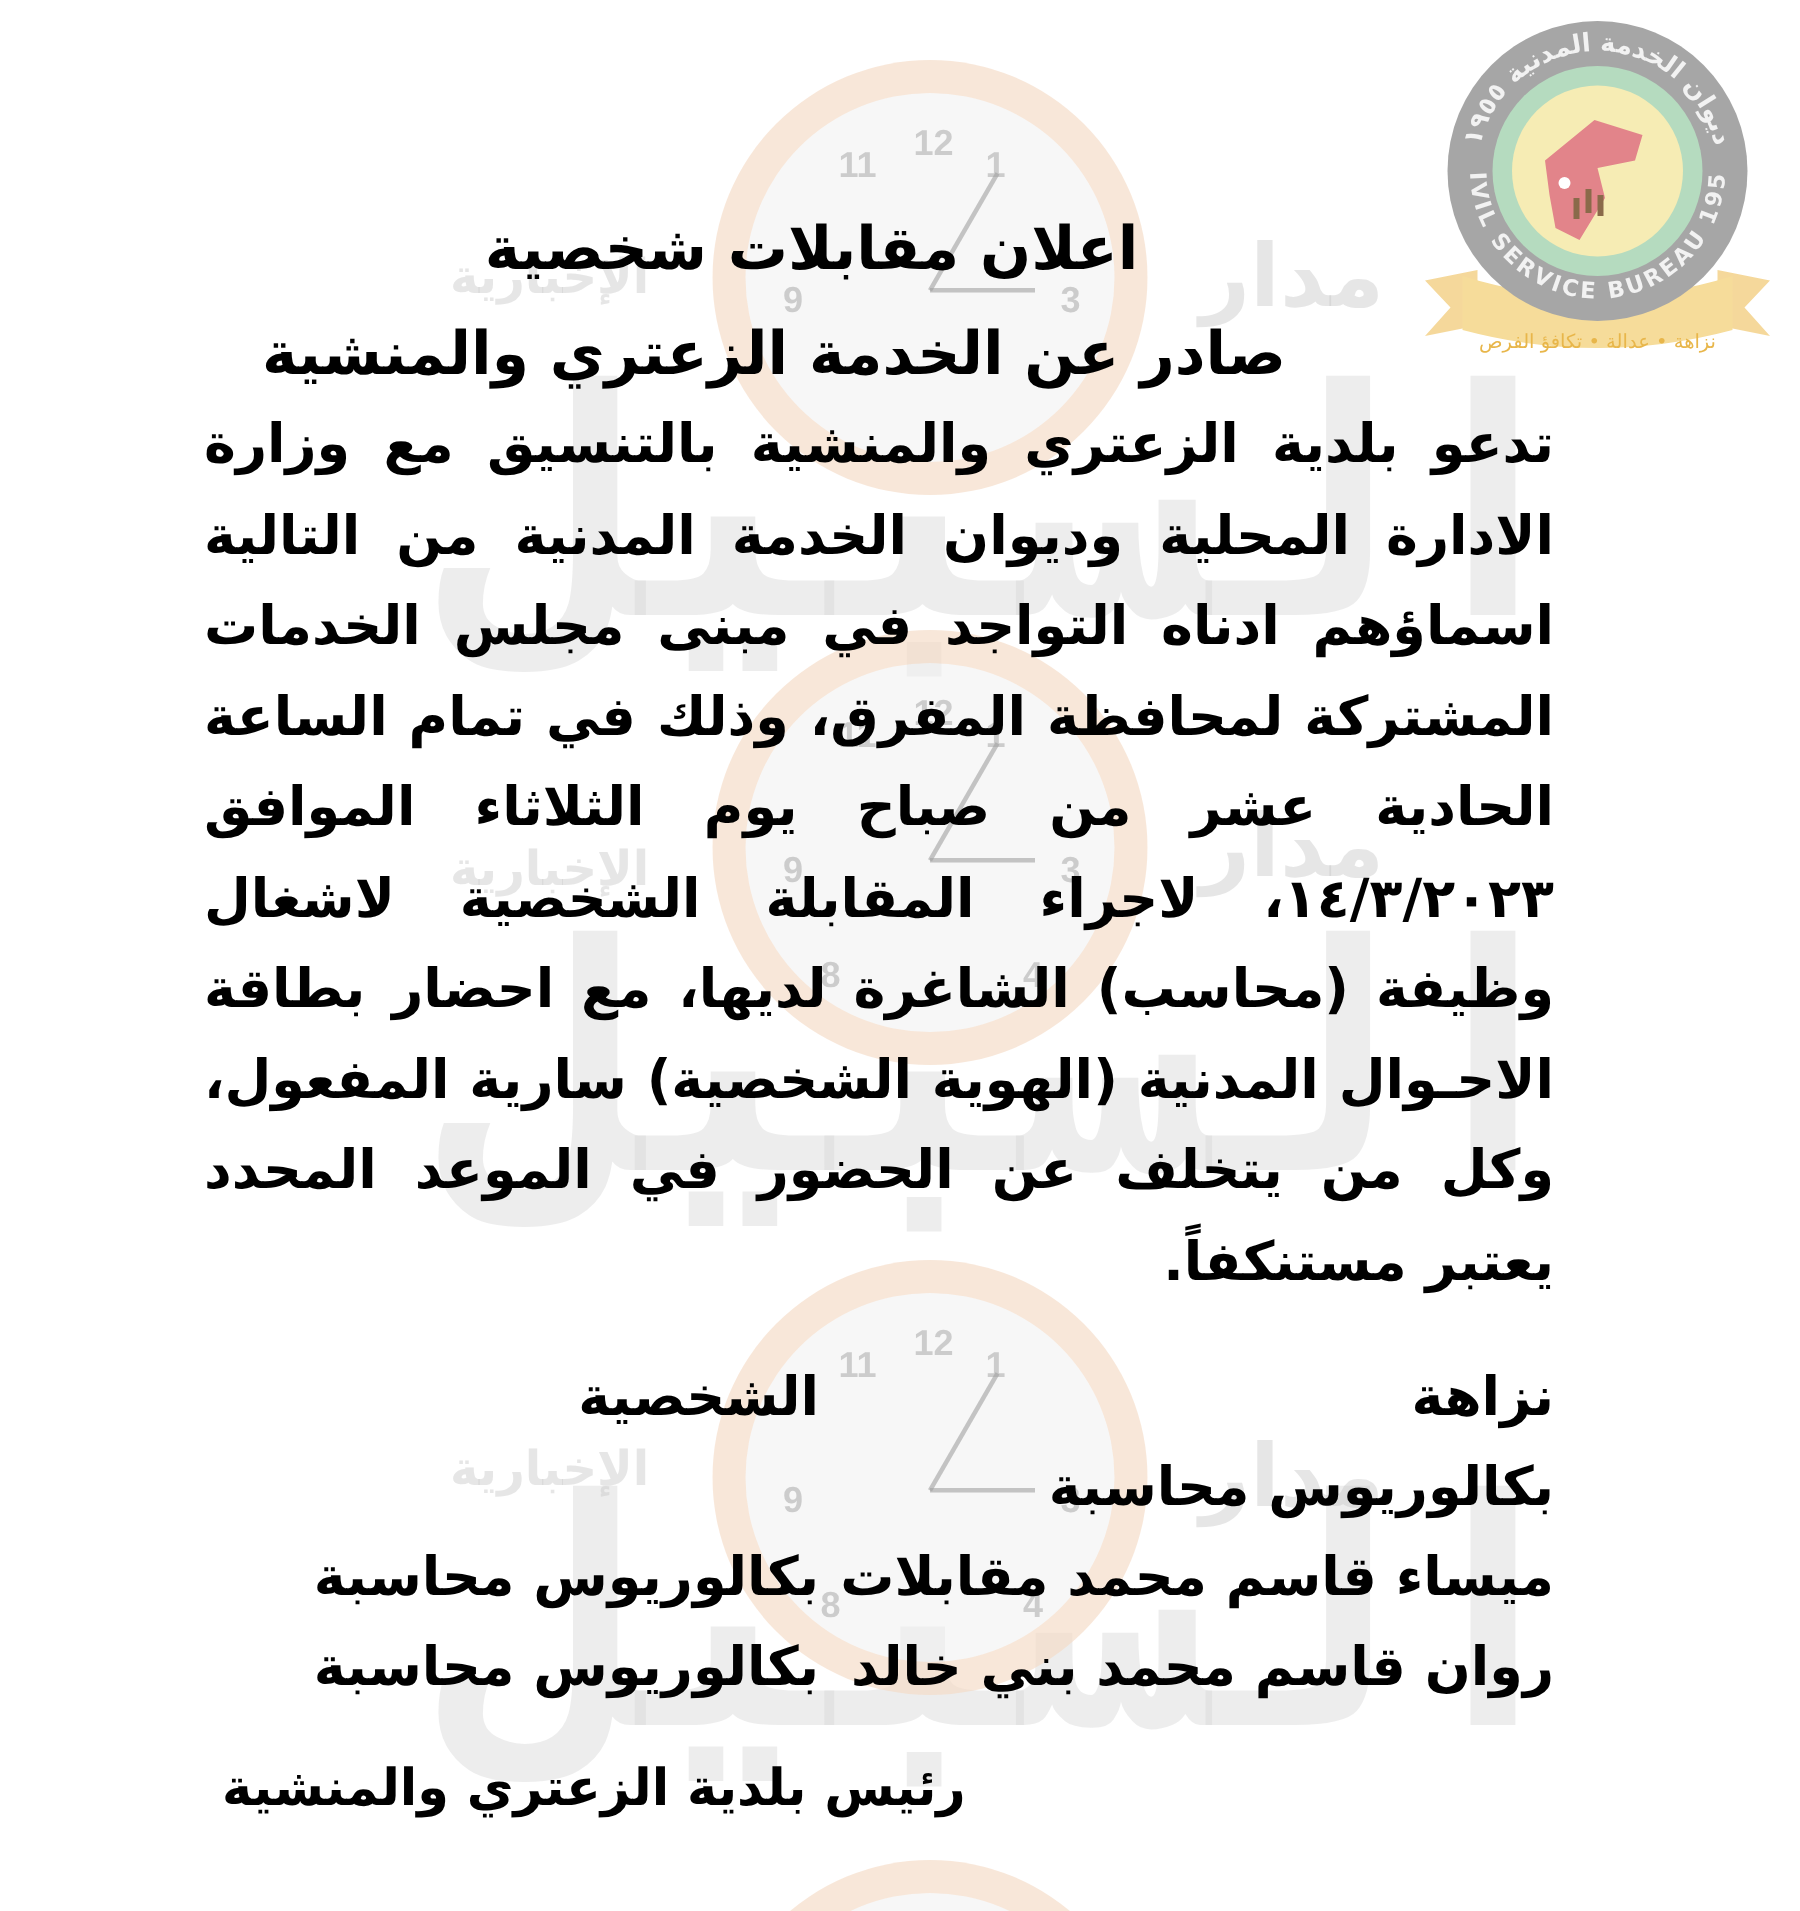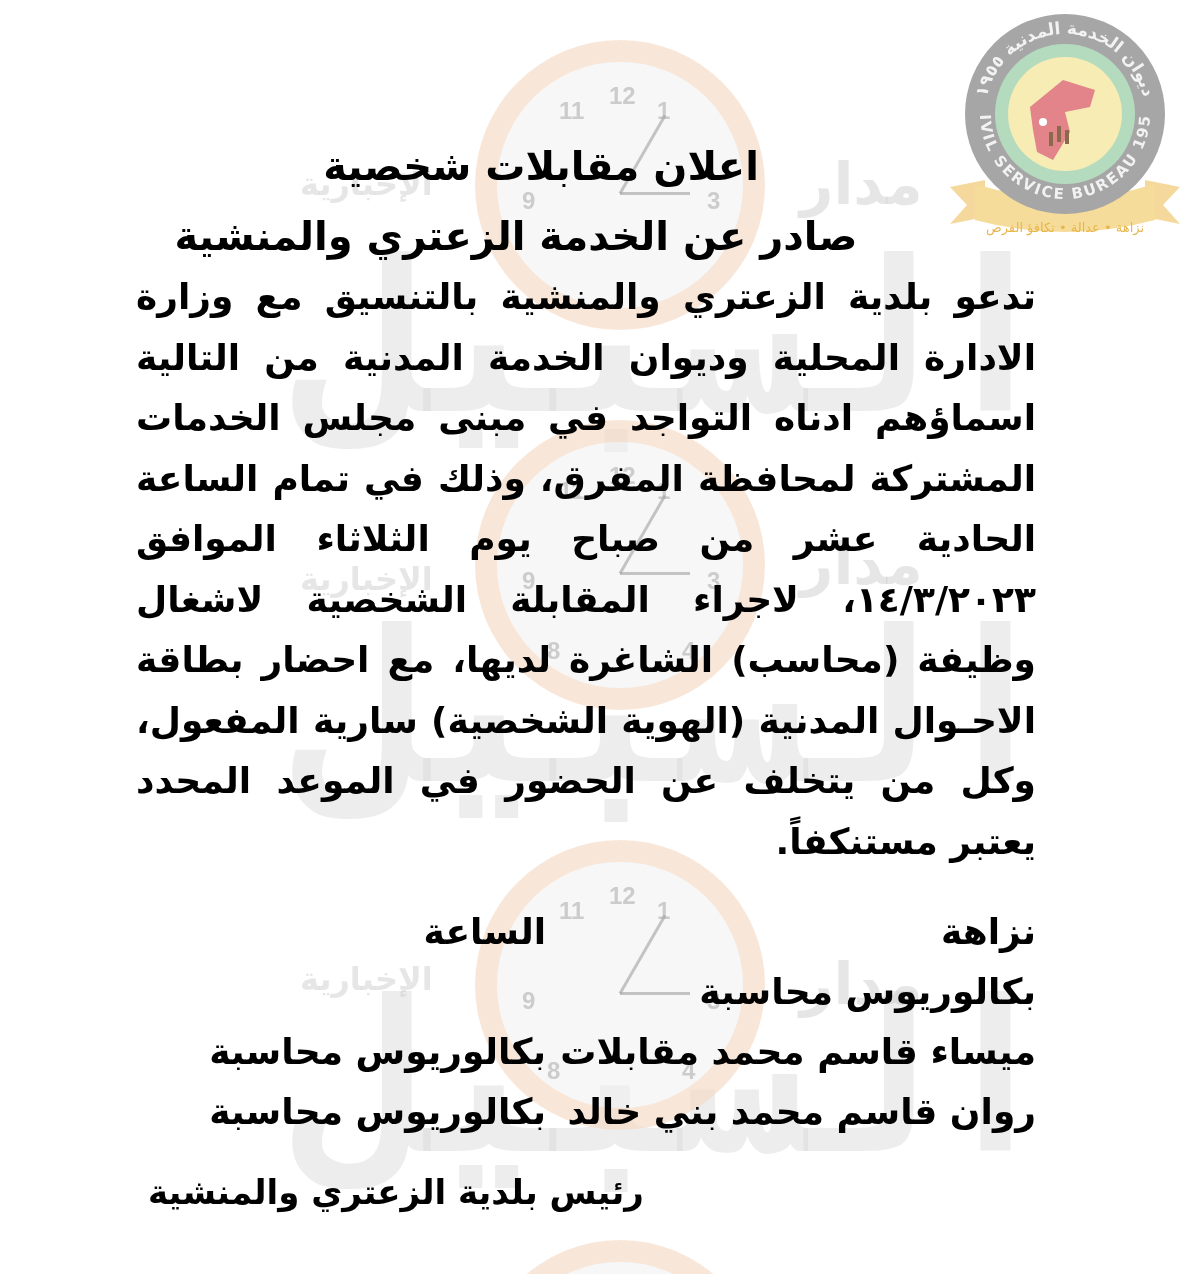--- a/index.html
+++ b/index.html
@@ -189,21 +189,21 @@
 
 <div class="doc">
   <h1 class="title">اعلان مقابلات شخصية</h1>
   <h2 class="title" style="padding-right:140px; margin-top:20px;">صادر عن الخدمة الزعتري والمنشية</h2>
 
   <div class="body-text">تدعو بلدية الزعتري والمنشية بالتنسيق مع وزارة الادارة المحلية وديوان الخدمة المدنية من التالية اسماؤهم ادناه التواجد في مبنى مجلس الخدمات المشتركة لمحافظة المفرق، وذلك في تمام الساعة الحادية عشر من صباح يوم الثلاثاء الموافق ١٤/٣/٢٠٢٣، لاجراء المقابلة الشخصية لاشغال وظيفة (محاسب) الشاغرة لديها، مع احضار بطاقة الاحـوال المدنية (الهوية الشخصية) سارية المفعول، وكل من يتخلف عن الحضور في الموعد المحدد يعتبر مستنكفاً.</div>
 
   <div class="table">
     <div class="row header">
       <span class="c-name">نزاهة</span>
-      <span class="c-spec">الساعة</span>
+      <span class="c-spec">الشخصية</span>
     </div>
     <div class="row">
       <span class="c-spec">بكالوريوس محاسبة</span>
     </div>
     <div class="row">
       <span class="c-name">ميساء قاسم محمد مقابلات</span>
       <span class="c-spec">بكالوريوس محاسبة</span>
     </div>
     <div class="row">
       <span class="c-name">روان قاسم محمد بني خالد</span>

